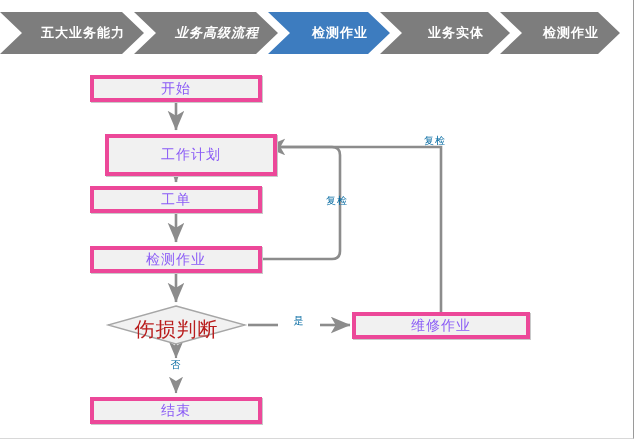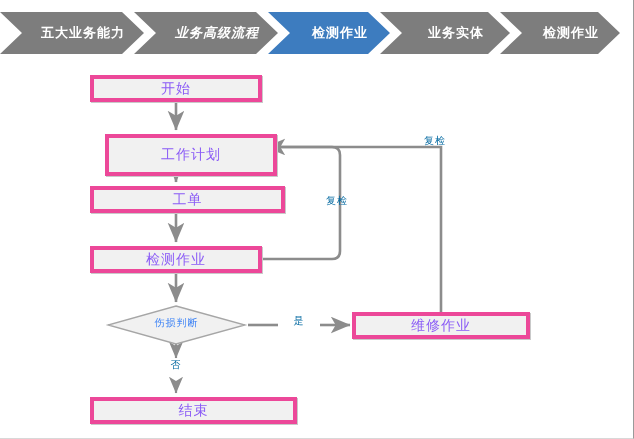--- a/index.html
+++ b/index.html
@@ -69,22 +69,22 @@
   #flow-svg {
     position: absolute;
     left: 0;
     top: 0;
     width: 634px;
     height: 439px;
     pointer-events: none;
   }
   .diamond-text {
     position: absolute;
-    color: #3b82f6;
-    font-size: 10px;
+    color: #b91c1c;
+    font-size: 20px;
     letter-spacing: 1px;
     white-space: nowrap;
     text-align: center;
   }
 </style>
 </head>
 <body>
 
 <div id="page">
 
@@ -141,35 +141,35 @@
   </svg>
 
   <div class="node" style="left:90px; top:75px; width:172px; height:27px;">
     <span>开始</span>
   </div>
 
   <div class="node" style="left:90px; top:134px; width:172px; height:42px;margin-left:15px;">
     <span>工作计划</span>
   </div>
 
-  <div class="node" style="left:90px; top:186px; width:195px; height:27px;">
+  <div class="node" style="left:90px; top:186px; width:172px; height:27px;">
     <span>工单</span>
   </div>
 
   <div class="node" style="left:90px; top:246px; width:172px; height:27px;">
     <span>检测作业</span>
   </div>
 
   <div class="diamond-text" style="left:108px; top:316px; width:137px;">伤损判断</div>
 
   <div class="node" style="left:352px; top:312px; width:178px; height:27px;justify-content:center;">
     <span>维修作业</span>
   </div>
 
-  <div class="node" style="left:90px; top:397px; width:207px; height:27px;">
+  <div class="node" style="left:90px; top:397px; width:172px; height:27px;">
     <span>结束</span>
   </div>
 
   <div class="edge-label" style="left:309px; top:194px; width:56px;">复检</div>
 
   <div class="edge-label" style="left:407px; top:134px; width:56px;">复检</div>
 
   <div class="edge-label" style="left:281px; top:314px; width:36px;">是</div>
 
   <div class="edge-label" style="left:158px; top:358px; width:36px;">否</div>

